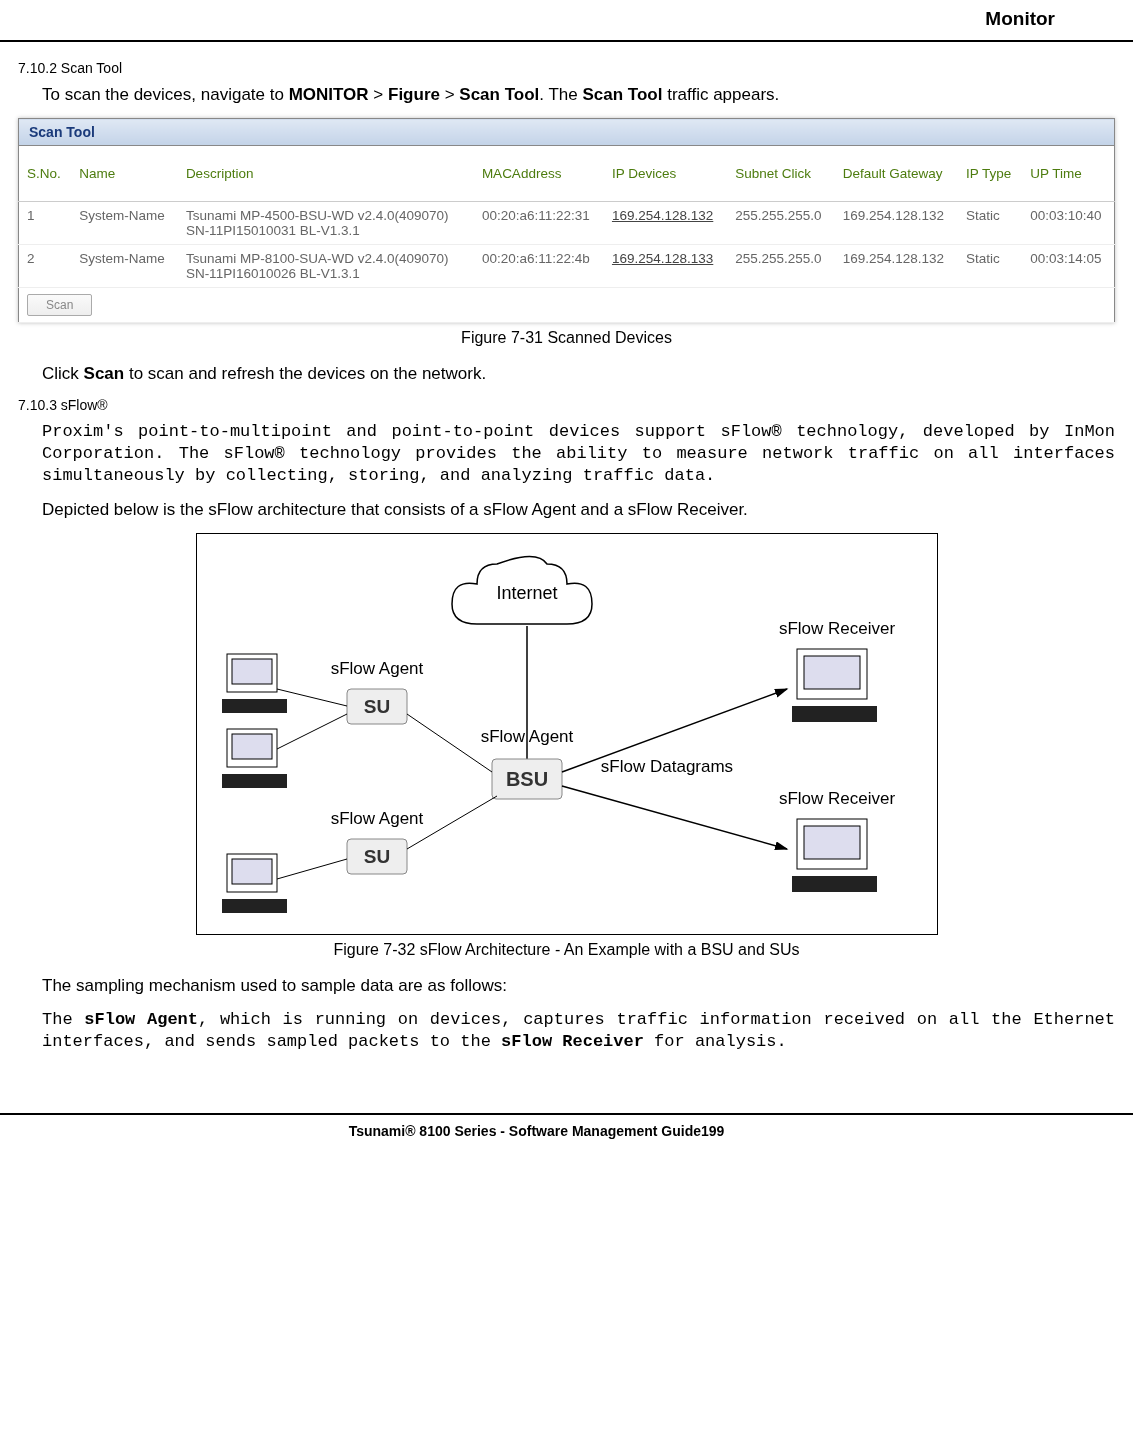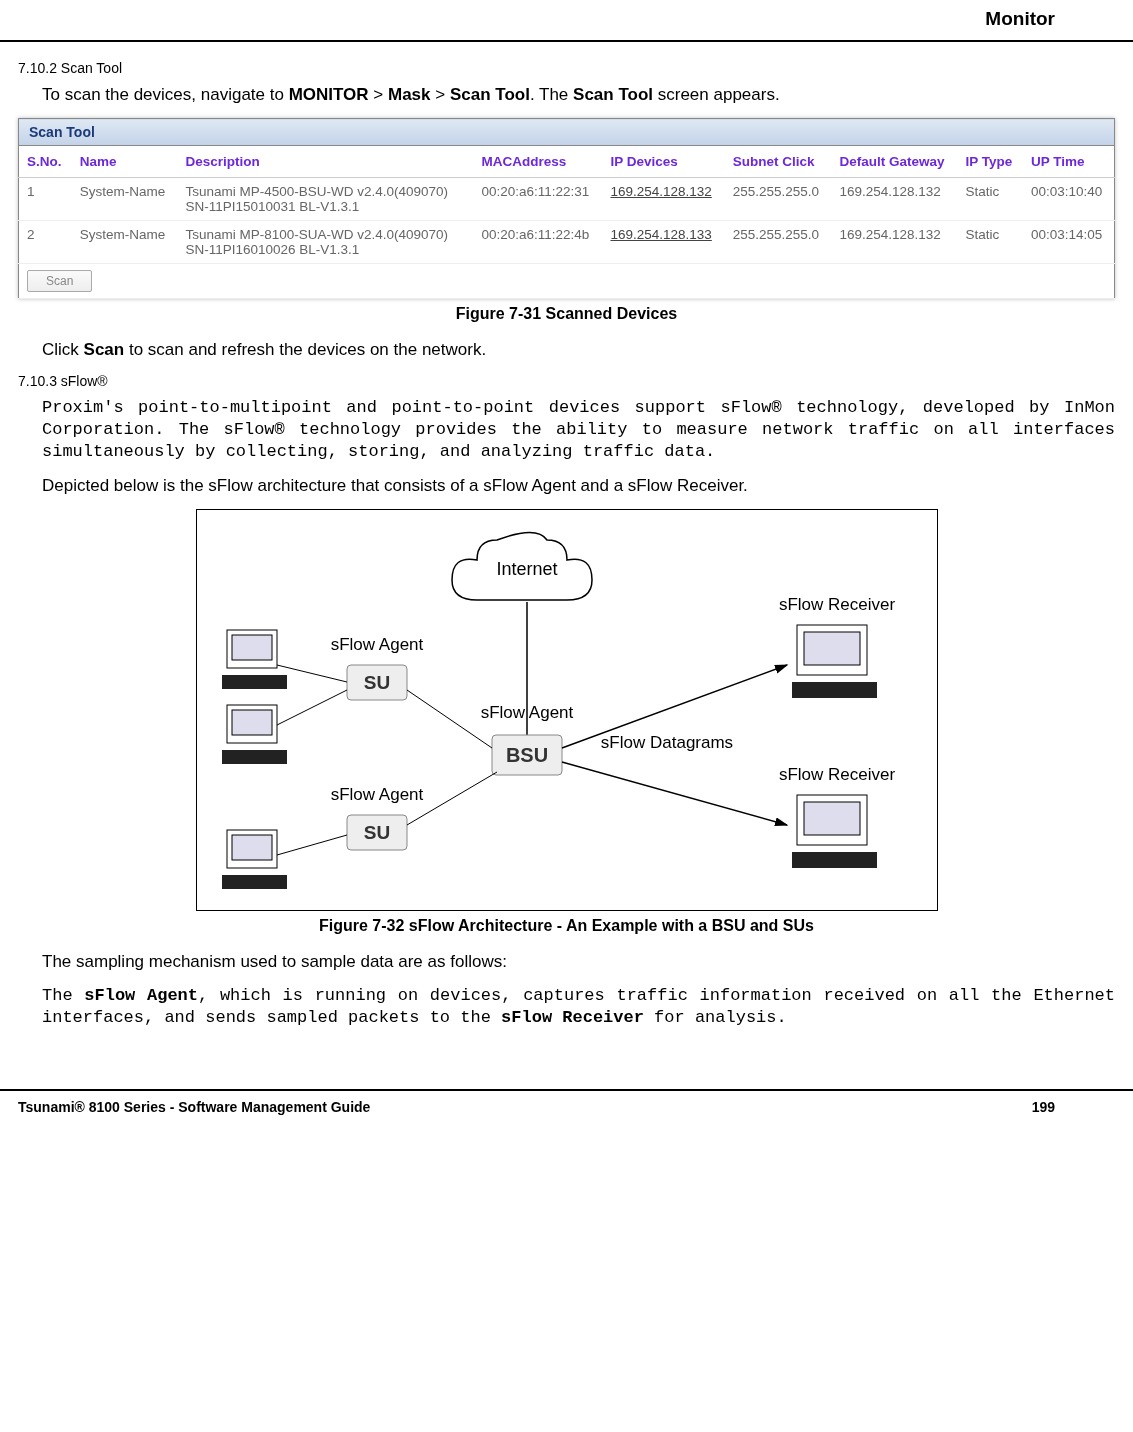--- a/index.html
+++ b/index.html
@@ -8,47 +8,47 @@
   .header{padding:8px 78px 10px 18px;border-bottom:2px solid #000;text-align:right;font-weight:bold;font-size:19px;}
   .content{padding:14px 18px 0 18px;}
   .section-title{font-size:14px;font-weight:normal;margin:4px 0 8px 0;}
   .indent{padding-left:24px;}
   .para{margin:0 0 12px 0;font-size:17px;line-height:22px;}
   .justify{text-align:justify;font-family:Liberation Mono, monospace;}
   table.scan{width:100%;border:1px solid #888;border-collapse:collapse;font-size:13.5px;color:#555;
              box-shadow:0 0 4px rgba(0,0,0,.25);margin:8px 0 4px;}
   table.scan .titlebar td{background:linear-gradient(#dfe8f4,#c3d3e8);color:#1a3a7a;font-weight:bold;
                           border:1px solid #888;padding:5px 10px;font-size:14px;}
-  table.scan th{font-weight:bold;text-align:left;padding:8px 8px;color:#6d28d9;border-bottom:1px solid #ccc;
+  table.scan th{font-weight:normal;text-align:left;padding:20px 8px;color:#4d7c0f;border-bottom:1px solid #ccc;
                 vertical-align:top;}
   table.scan td{padding:6px 8px;color:#666;vertical-align:top;border-bottom:1px solid #eee;}
   .ip-link{text-decoration:underline;color:#444;}
   .scan-btn-cell{padding:8px;}
   .scan-btn{display:inline-block;padding:3px 18px;font-size:12px;color:#888;border:1px solid #aaa;
             background:linear-gradient(#fafafa,#eee);border-radius:2px;cursor:pointer;}
-  .fig-caption{text-align:center;font-weight:bold;font-size:16px;margin:6px 0 16px;}
+  .fig-caption{text-align:center;font-weight:normal;font-size:16px;margin:6px 0 16px;}
   .diagram{border:1px solid #000;margin:10px auto 6px;display:block;}
   .footer-line{border-top:2px solid #000;margin:60px 0 0 0;}
-  .footer{display:flex;justify-content:space-between;font-weight:bold;font-size:14px;padding:8px 78px 0 18px;}
+  .footer{display:flex;justify-content:center;font-weight:bold;font-size:14px;padding:8px 78px 0 18px;}
   svg text{font-family:Arial,Helvetica,sans-serif;}
 </style>
 </head>
 <body>
 
 <div class="page">
   <div class="header">
     <span>Monitor</span>
   </div>
 
   <div class="content">
 
     <div class="section-title">7.10.2 Scan Tool</div>
     <div class="indent">
       <div class="para">
-        <span>To scan the devices, navigate to </span><b>MONITOR</b><span> &gt; </span><b>Mask</b><span> &gt; </span><b>Scan Tool</b><span>. The </span><b>Scan Tool</b><span> screen appears.</span>
+        <span>To scan the devices, navigate to </span><b>MONITOR</b><span> &gt; </span><b>Figure</b><span> &gt; </span><b>Scan Tool</b><span>. The </span><b>Scan Tool</b><span> traffic appears.</span>
       </div>
     </div>
 
     <table class="scan">
       <tbody>
           <tr class="titlebar">
             <td colspan="9">Scan Tool</td>
           </tr>
       <tr>
         <th>S.No.</th>

